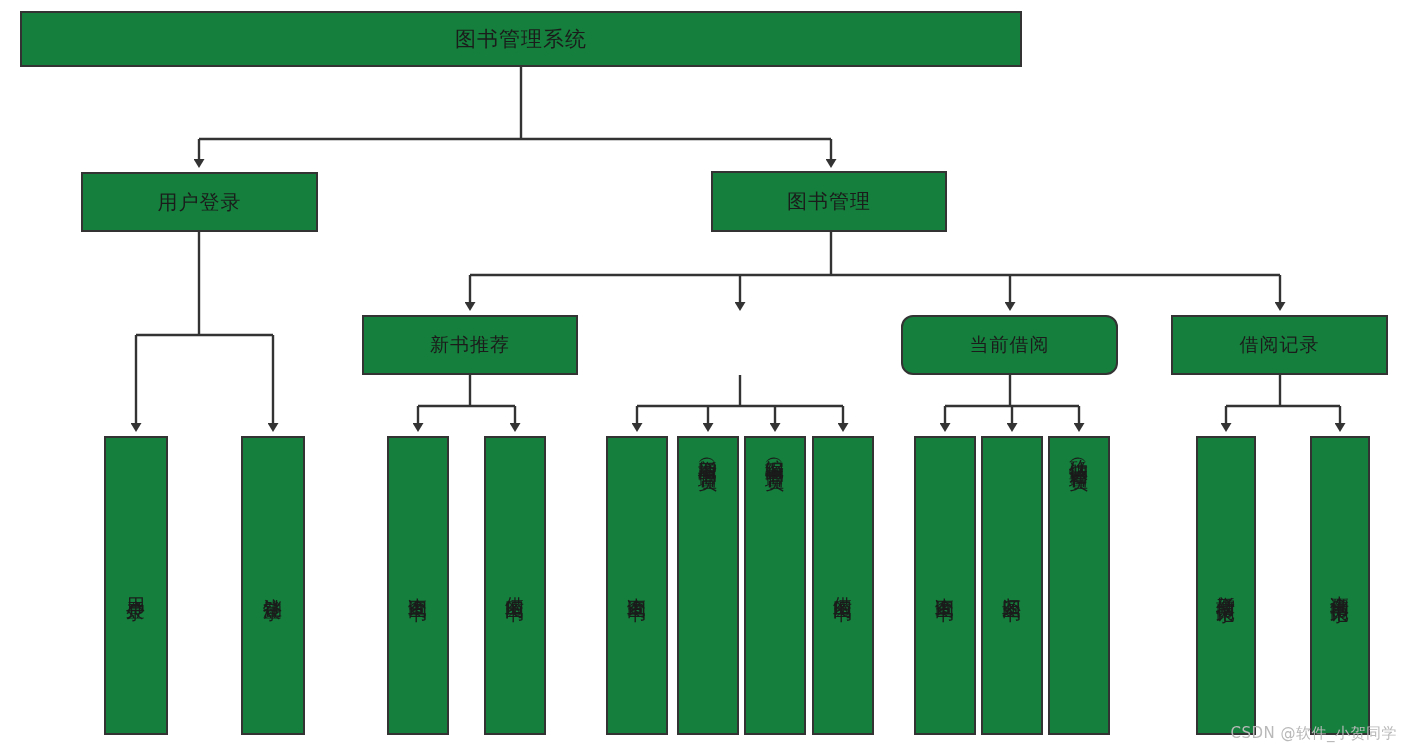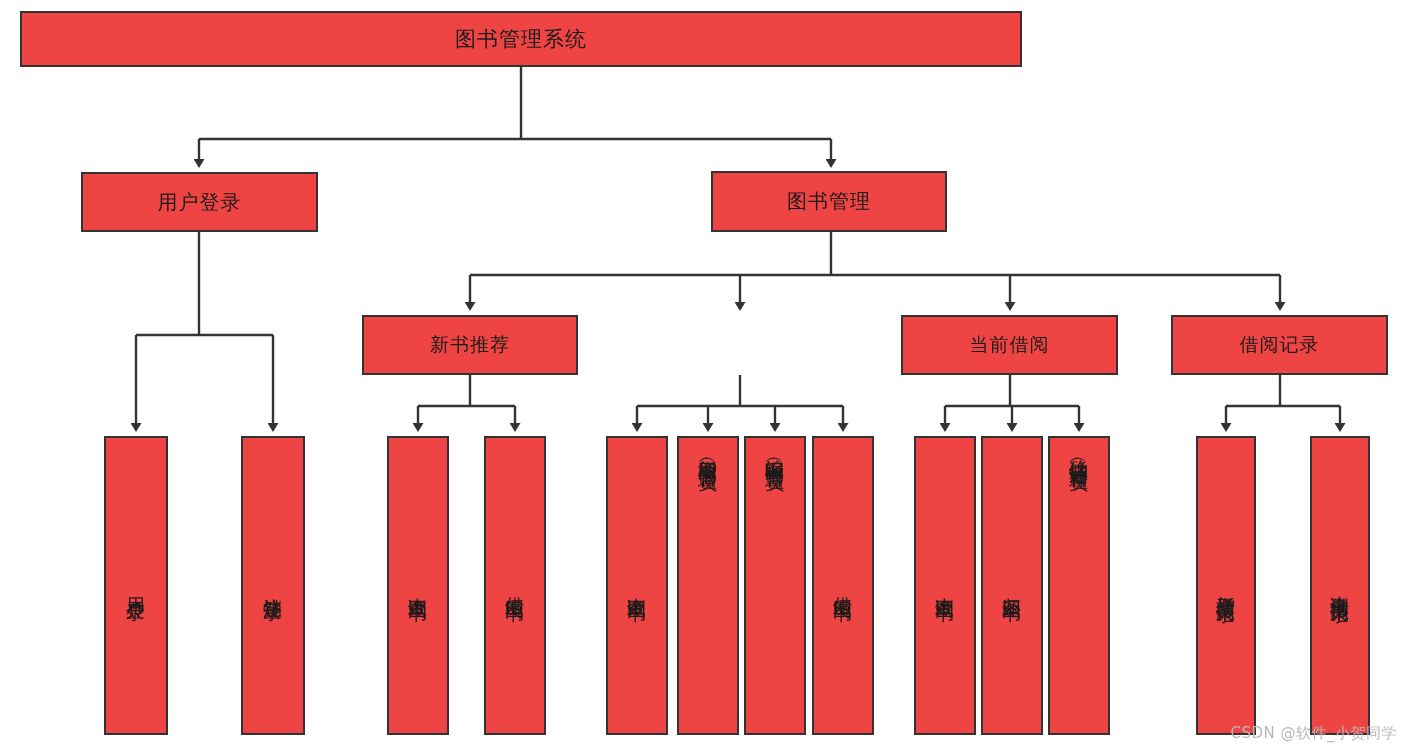--- a/index.html
+++ b/index.html
@@ -21,21 +21,21 @@
     position: absolute;
     left: 0;
     top: 0;
     width: 1405px;
     height: 747px;
   }
   .node {
     position: absolute;
     box-sizing: border-box;
     border: 2.2px solid #333333;
-    background: #ef4444;
+    background: #15803d;
     display: flex;
     align-items: center;
     justify-content: center;
     color: #1b1b1b;
   }
   .node.root {
     font-size: 21px;
   }
   .node.level1 {
     font-size: 20px;
@@ -139,21 +139,21 @@
   <div class="node level1" style="left:81px; top:172px; width:237px; height:60px;">
     <span class="htext">用户登录</span>
   </div>
   <div class="node level1" style="left:711px; top:171px; width:236px; height:61px;">
     <span class="htext">图书管理</span>
   </div>
 
   <div class="node level2" style="left:362px; top:315px; width:216px; height:60px;">
     <span class="htext">新书推荐</span>
   </div>
-  <div class="node level2" style="left:901px; top:315px; width:217px; height:60px;">
+  <div class="node level2" style="left:901px; top:315px; width:217px; height:60px;border-radius:12px;">
     <span class="htext">当前借阅</span>
   </div>
   <div class="node level2" style="left:1171px; top:315px; width:217px; height:60px;">
     <span class="htext">借阅记录</span>
   </div>
 
   <div class="node leaf mid" style="left:104px; top:436px; width:64px; height:299px;">
     <span class="vtext">用户登录</span>
   </div>
   <div class="node leaf mid" style="left:241px; top:436px; width:64px; height:299px;">

